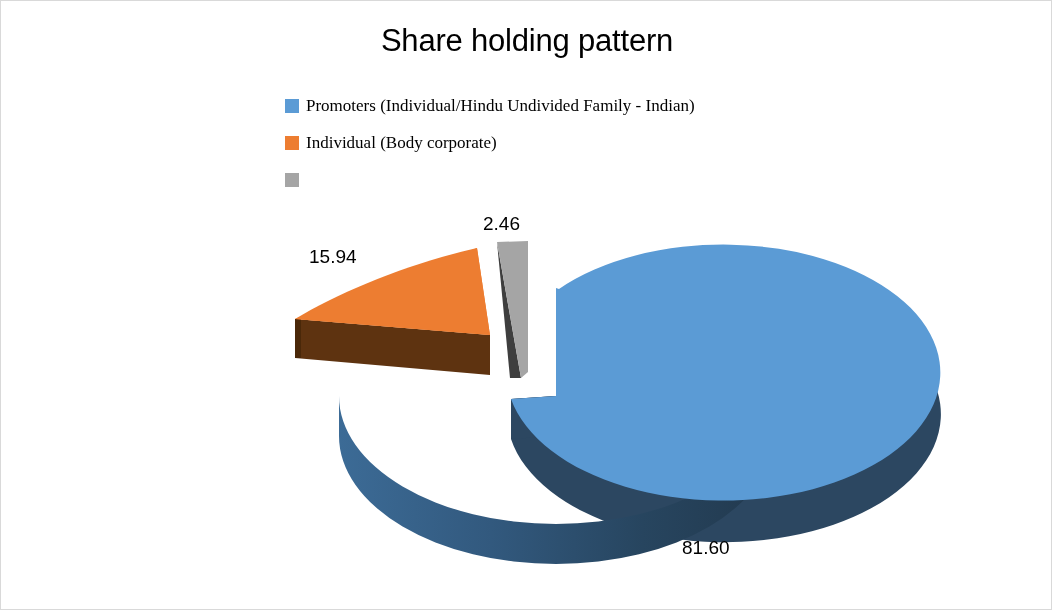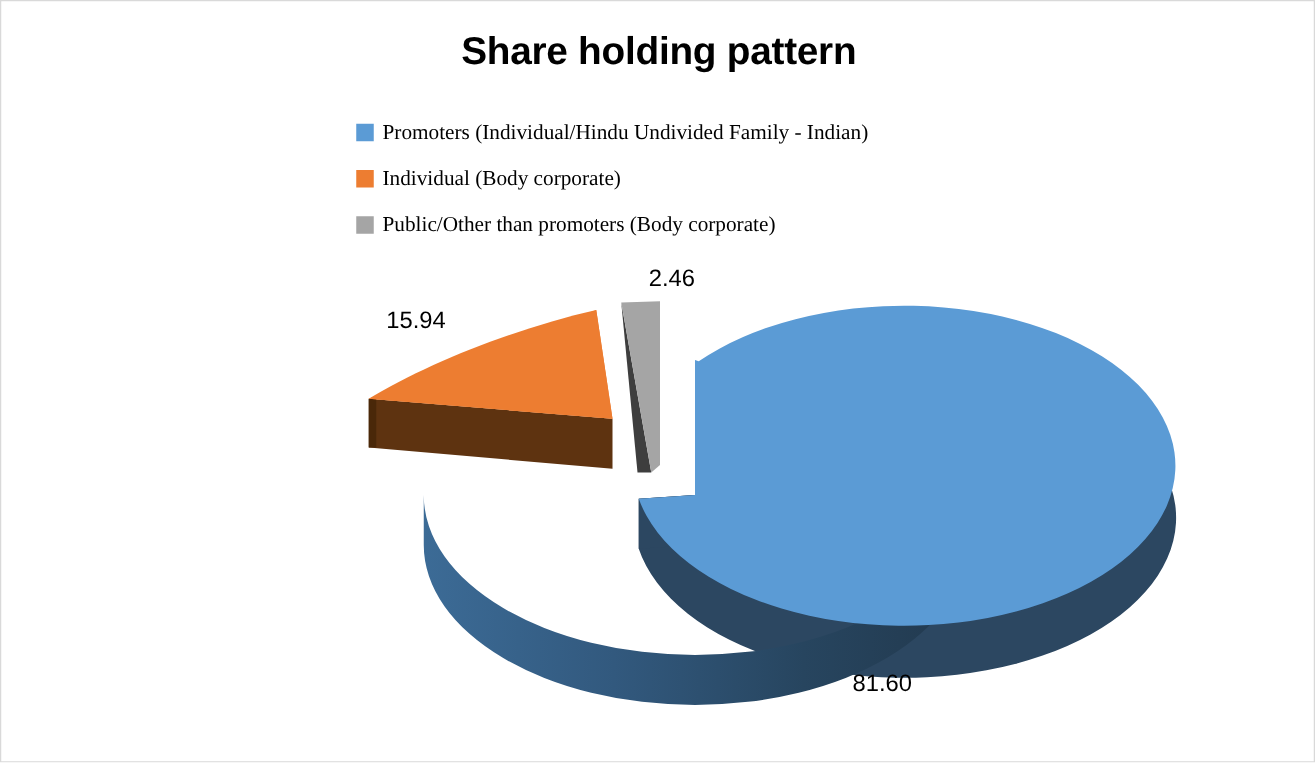--- a/index.html
+++ b/index.html
@@ -19,21 +19,21 @@
     border: 1px solid #d9d9d9;
     overflow: hidden;
   }
   #chart-title {
     position: absolute;
     left: 0;
     top: 20px;
     width: 1052px;
     text-align: center;
     font-size: 31px;
-    font-weight: bold;
+    font-weight: normal;
     color: #000000;
     letter-spacing: -0.2px;
     line-height: 40px;
   }
   #chart-legend {
     position: absolute;
     left: 284px;
     top: 86px;
     width: 560px;
   }
@@ -63,21 +63,21 @@
     height: 610px;
   }
   .data-label {
     position: absolute;
     font-size: 19px;
     color: #000000;
     white-space: nowrap;
   }
   #label-blue   { left: 681px; top: 536px; }
   #label-orange { left: 308px; top: 245px; text-align: right; }
-  #label-grey   { left: 482px; top: 212px; margin-left: 36px; }
+  #label-grey   { left: 482px; top: 212px; }
 </style>
 </head>
 <body>
 
 <div id="chart-canvas">
 
   <div id="chart-title">Share holding pattern</div>
 
   <div id="chart-legend">
 
@@ -86,21 +86,20 @@
       <span class="legend-label">Promoters (Individual/Hindu Undivided Family - Indian)</span>
     </div>
 
     <div class="legend-item">
       <span class="legend-swatch" style="background:#ED7D31;"></span>
       <span class="legend-label">Individual (Body corporate)</span>
     </div>
 
     <div class="legend-item">
       <span class="legend-swatch" style="background:#A5A5A5;"></span>
-      <span class="legend-label">Public/Other than promoters (Body corporate)</span>
     </div>
 
   </div>
 
   <div id="pie-area">
 
     <svg width="1052" height="610" viewBox="0 0 1052 610">
       <defs>
         <linearGradient id="gradBlueSide" x1="0" y1="0" x2="1" y2="0">
           <linearGradient></linearGradient>

